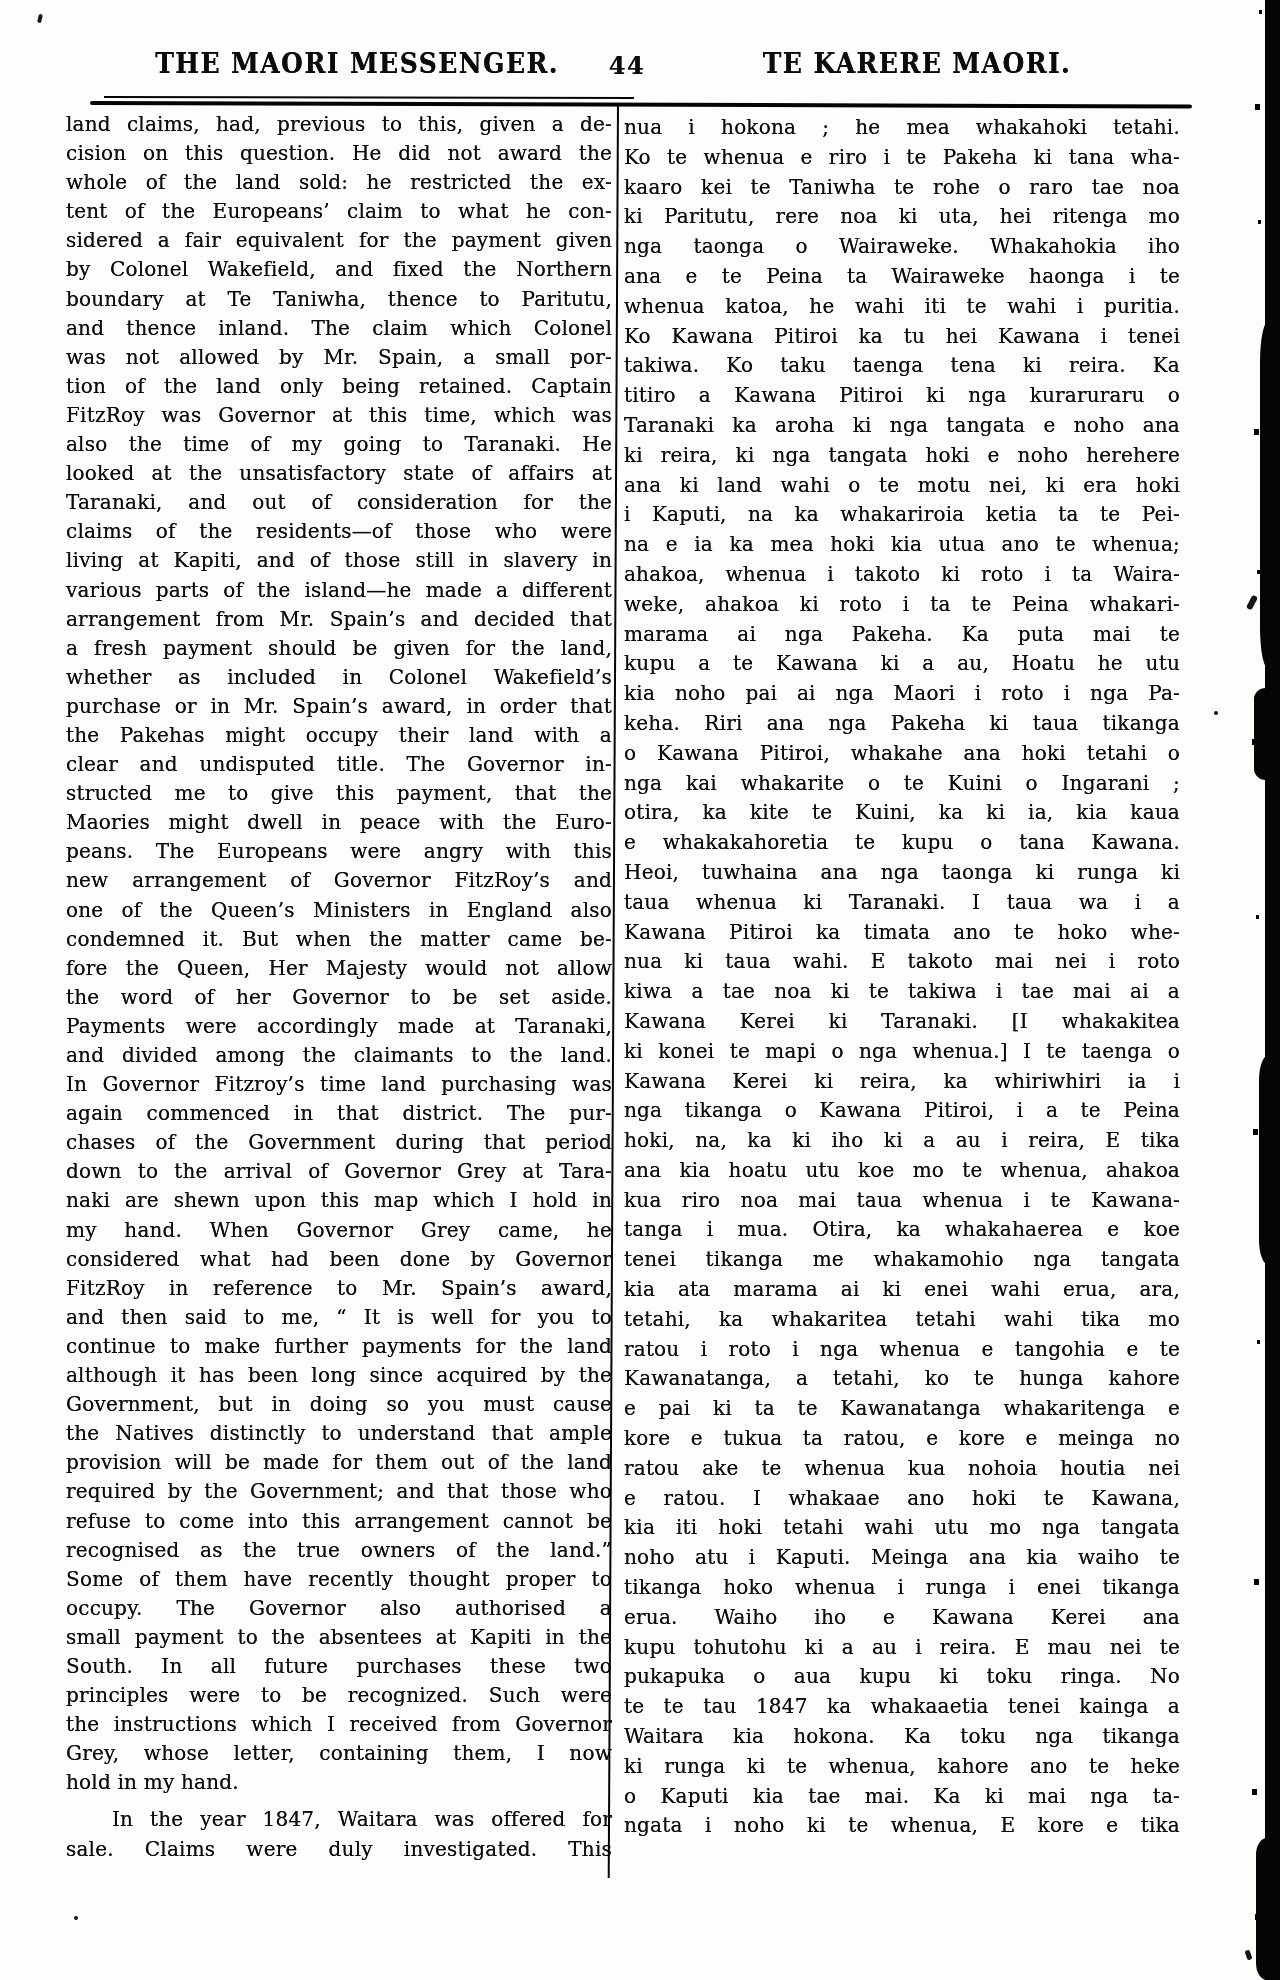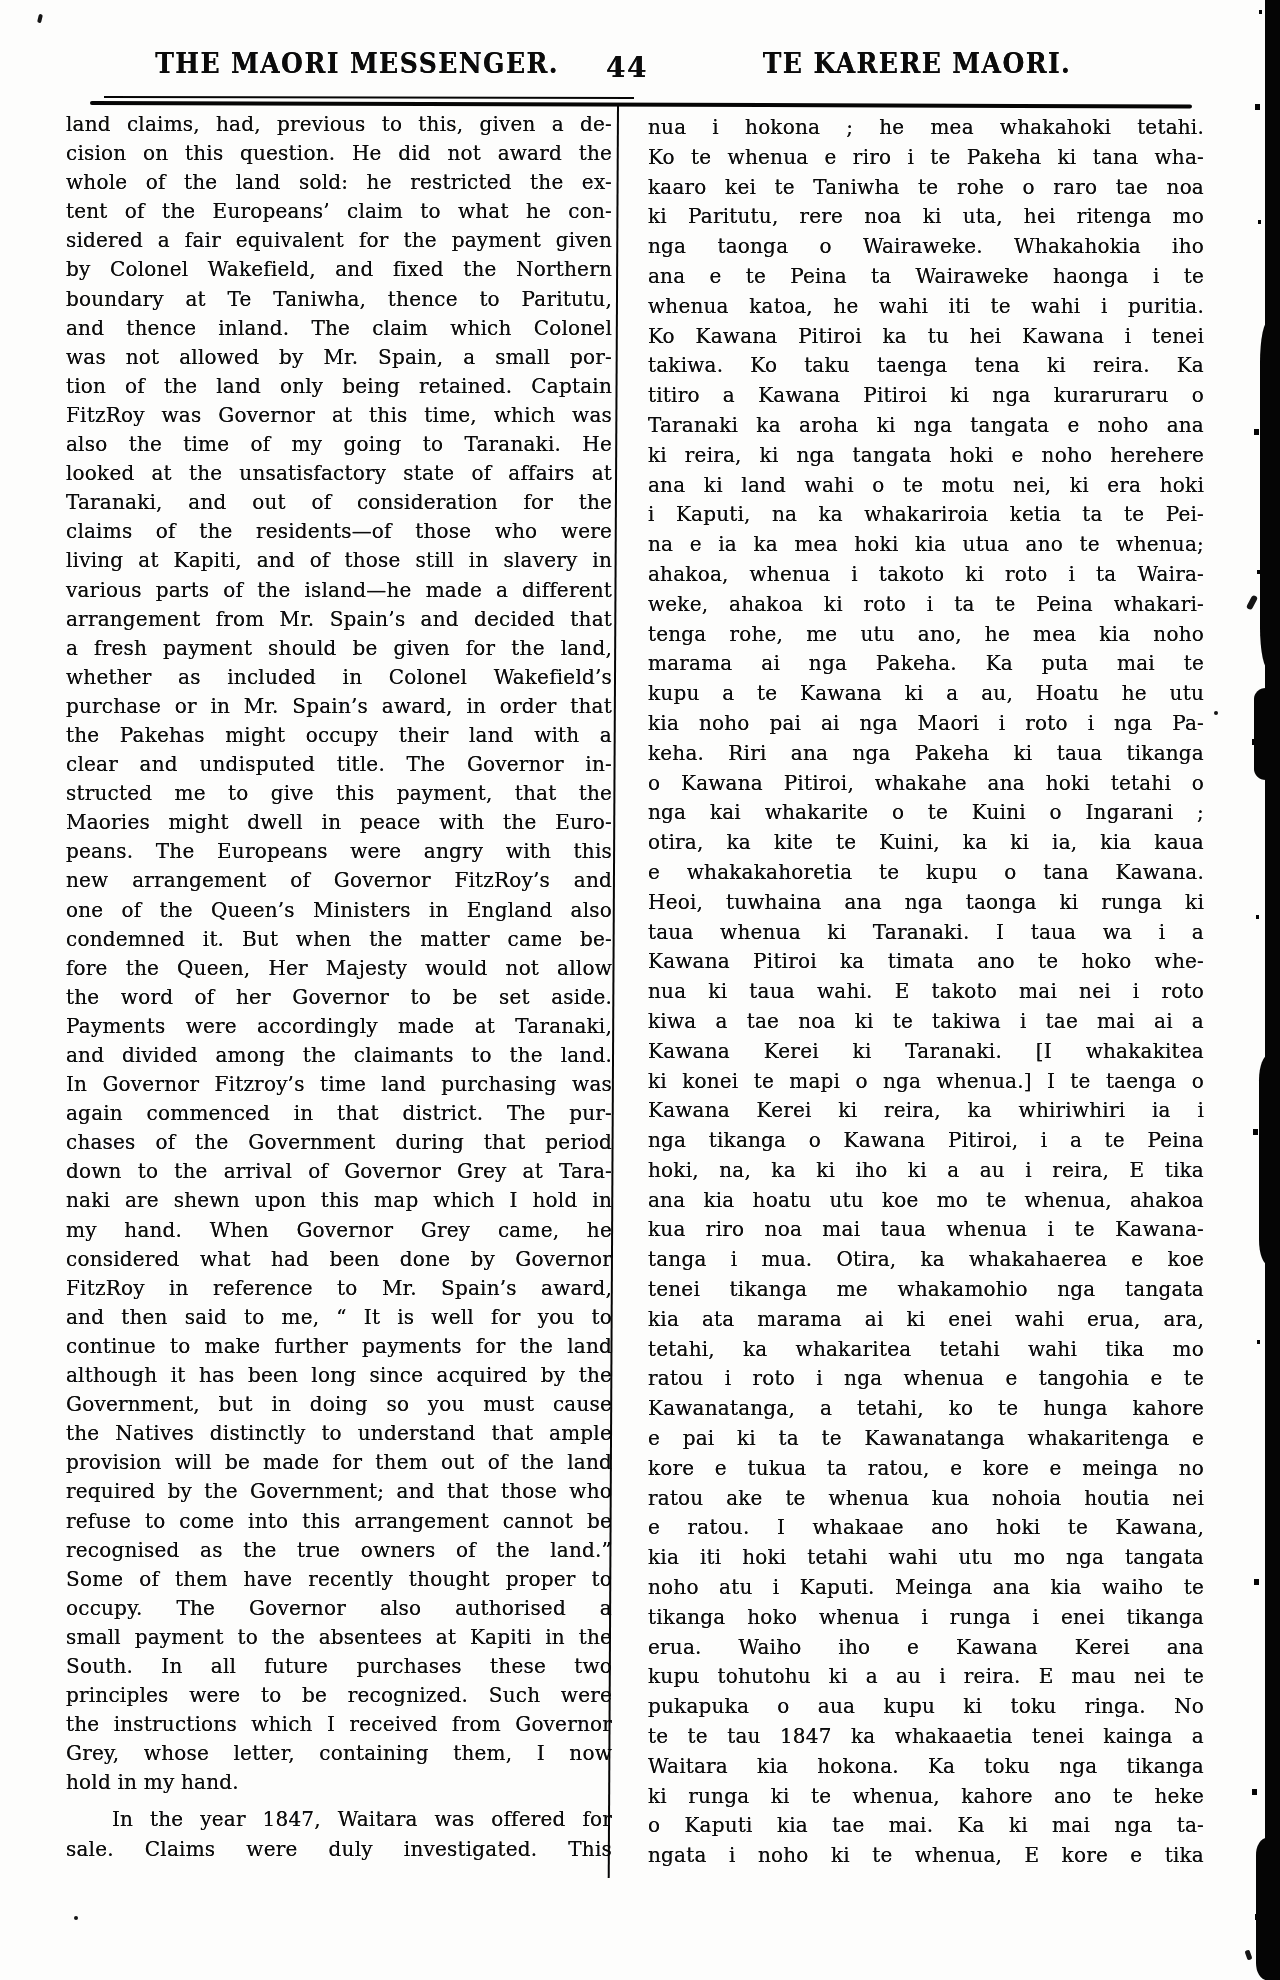--- a/index.html
+++ b/index.html
@@ -7,32 +7,32 @@
     width:1280px;height:1980px;position:relative;
     background:#fdfdfc;color:#0b0b0b;
     font-family:"DejaVu Serif","Liberation Serif",serif;
     overflow:hidden;
   }
   .page{position:absolute;inset:0;}
   
   .hdr{position:absolute;top:48px;font-weight:bold;white-space:nowrap;
        letter-spacing:1.5px;text-shadow:0 0 0.6px rgba(0,0,0,.8);}
   .hdr-left{left:357px;font-size:27px;transform:translateX(-50%) scaleX(.93);}
-  .hdr-num{left:627px;font-size:28px;transform:translateX(-50%);top:51px;}
+  .hdr-num{left:627px;font-size:24px;transform:translateX(-50%);top:51px;}
   .hdr-right{left:917px;font-size:27px;transform:translateX(-50%) scaleX(.93);}
   .rule-main{position:absolute;left:90px;top:101px;width:1102px;height:4px;
        background:#050505;transform:rotate(.18deg);transform-origin:left center;
        border-radius:2px;}
   .rule-thin{position:absolute;left:104px;top:96px;width:530px;height:2px;
        background:#050505;transform:rotate(.12deg);transform-origin:left center;}
   
   .col{position:absolute;text-shadow:0 0 0.5px rgba(0,0,0,.75);
        letter-spacing:.2px;font-size:20px;}
   .col-left{left:66px;top:110px;width:546px;}
-  .col-right{left:648px;top:113px;width:556px;}
+  .col-right{left:624px;top:113px;width:556px;}
   .line{text-align:justify;text-align-last:justify;white-space:normal;}
   .col-left .line{line-height:29.1px;}
   .col-right .line{line-height:29.8px;}
   .line.flush{text-align-last:left;}
   .para.indent{margin-top:8px;}
   .para.indent .line:first-child{text-indent:46px;}
   .divider{position:absolute;left:617px;top:106px;width:2px;height:1772px;
        background:#050505;transform:rotate(.3deg);transform-origin:top left;}
   
   .edge-strip{position:absolute;right:0;top:0;width:15px;height:1980px;background:#050505;}
@@ -144,21 +144,20 @@
         <div class="line">Ko Kawana Pitiroi ka tu hei Kawana i tenei</div>
         <div class="line">takiwa.  Ko taku taenga tena ki reira.  Ka</div>
         <div class="line">titiro a Kawana Pitiroi ki nga kuraruraru o</div>
         <div class="line">Taranaki ka aroha ki nga tangata e noho ana</div>
         <div class="line">ki reira, ki nga tangata hoki e noho herehere</div>
         <div class="line">ana ki land wahi o te motu nei, ki era hoki</div>
         <div class="line">i Kaputi, na ka whakariroia ketia ta te Pei-</div>
         <div class="line">na e ia ka mea hoki kia utua ano te whenua;</div>
         <div class="line">ahakoa, whenua i takoto ki roto i ta Waira-</div>
         <div class="line">weke, ahakoa ki roto i ta te Peina whakari-</div>
-        <div class="line">tenga rohe, me utu ano, he mea kia noho</div>
         <div class="line">marama ai nga Pakeha.  Ka puta mai te</div>
         <div class="line">kupu a te Kawana ki a au,  Hoatu he utu</div>
         <div class="line">kia noho pai ai nga Maori i roto i nga Pa-</div>
         <div class="line">keha.  Riri ana nga Pakeha ki taua tikanga</div>
         <div class="line">o Kawana Pitiroi, whakahe ana hoki tetahi o</div>
         <div class="line">nga kai whakarite o te Kuini o Ingarani ;</div>
         <div class="line">otira, ka kite te Kuini, ka ki ia, kia kaua</div>
         <div class="line">e whakakahoretia te kupu o tana Kawana.</div>
         <div class="line">Heoi, tuwhaina ana nga taonga ki runga ki</div>
         <div class="line">taua whenua ki Taranaki.  I taua wa i a</div>

